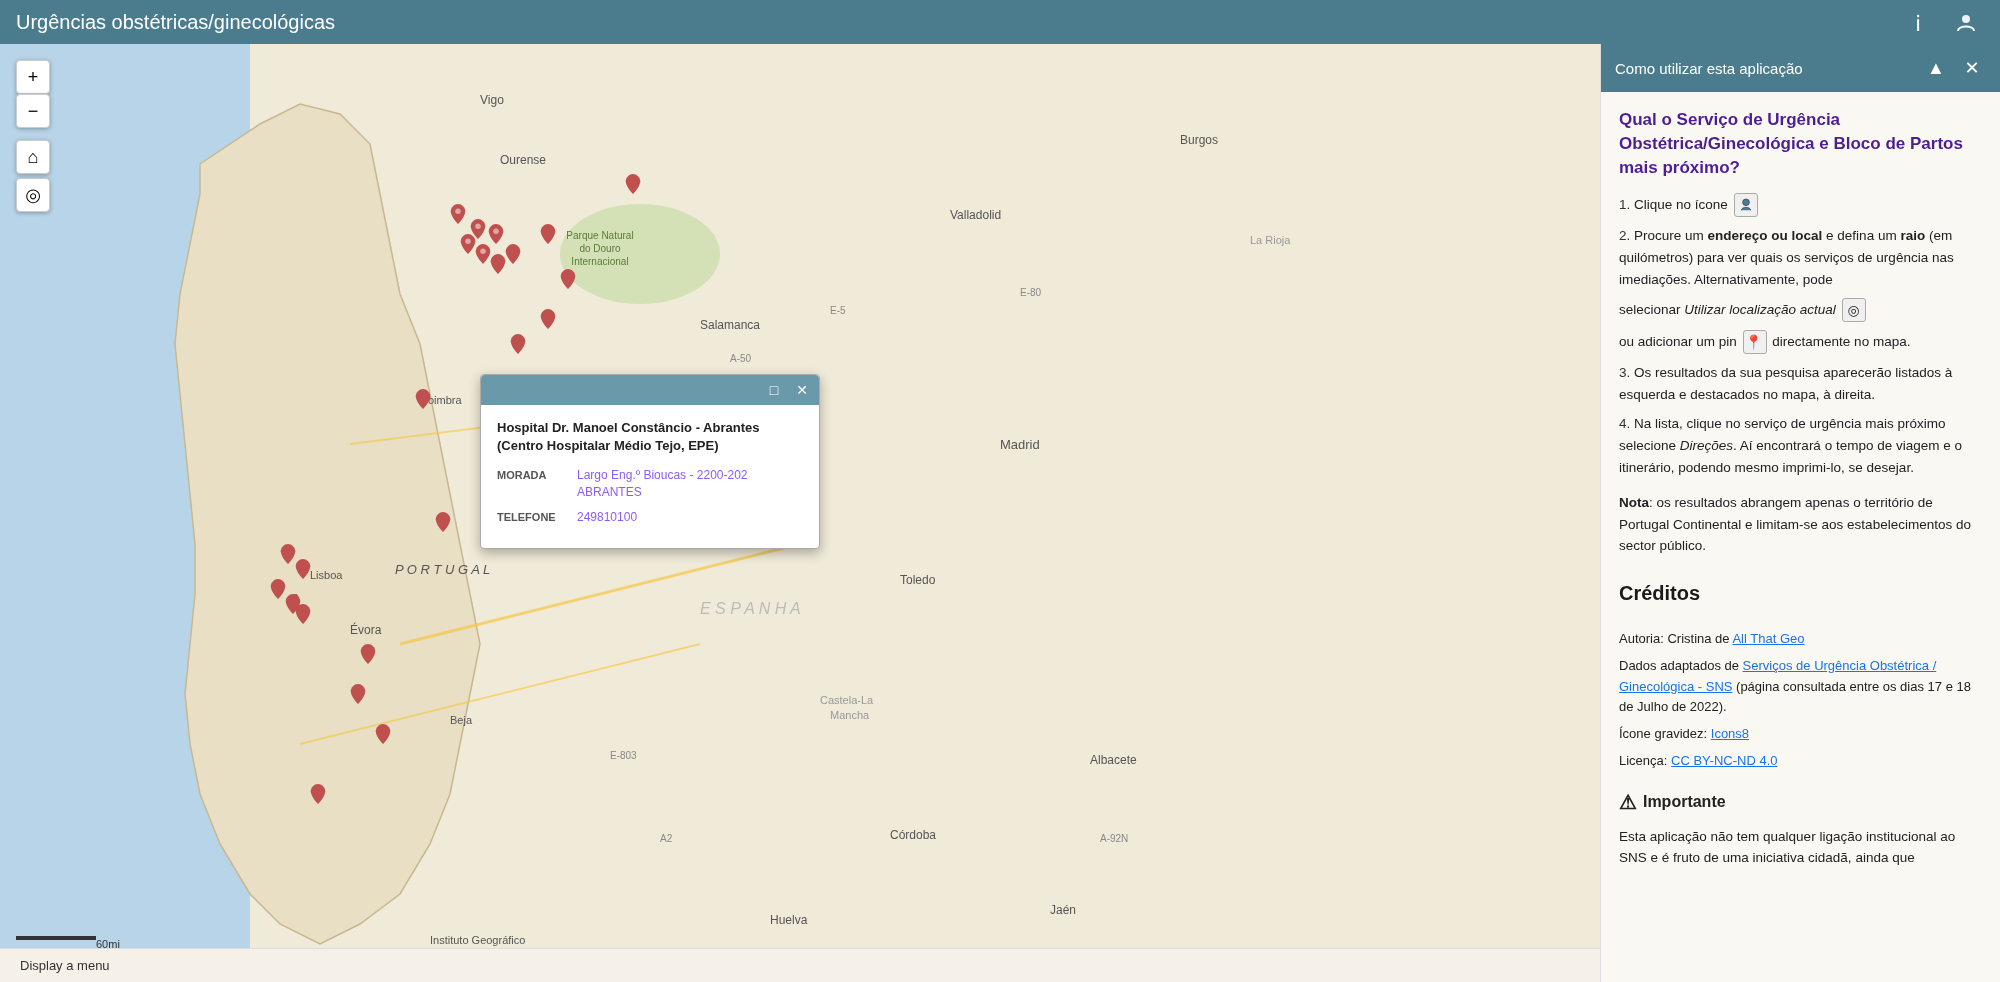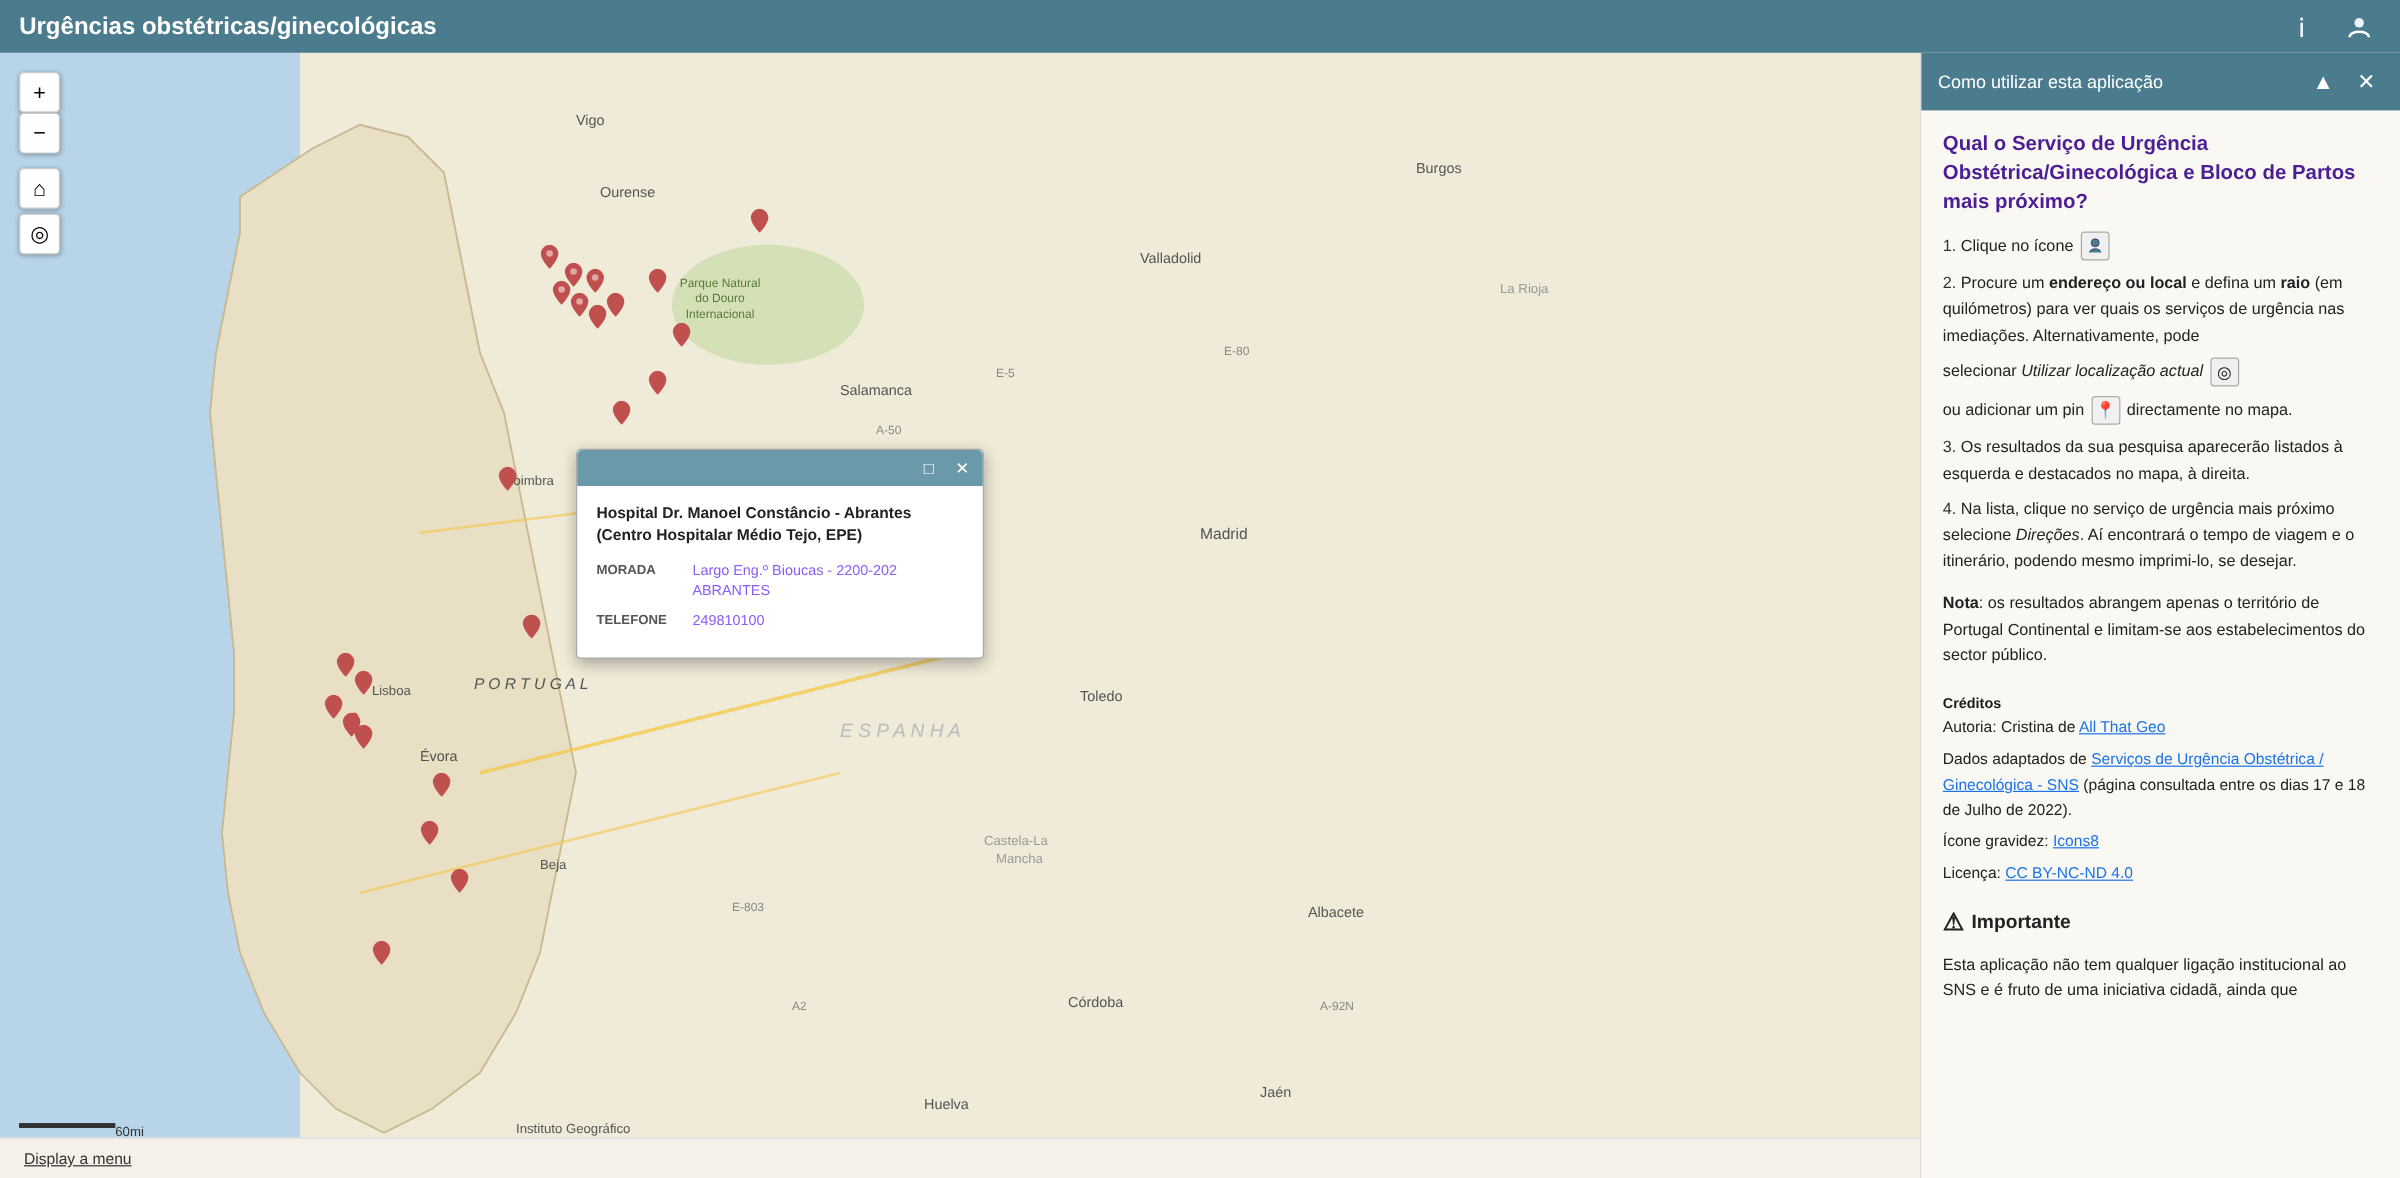--- a/index.html
+++ b/index.html
@@ -12,21 +12,21 @@
       display: flex;
       align-items: center;
       justify-content: space-between;
       padding: 0 16px;
       height: 44px;
       flex-shrink: 0;
       z-index: 100;
     }
     #header-title {
       font-size: 20px;
-      font-weight: 700;
+      font-weight: 400;
     }
     #header-icons {
       display: flex;
       gap: 12px;
       align-items: center;
     }
     .header-icon-btn {
       background: none;
       border: none;
       cursor: pointer;
@@ -118,21 +118,20 @@
       z-index: 10;
     }
     #display-menu-btn {
       font-size: 13px;
       color: #333;
       background: none;
       border: none;
       cursor: pointer;
       padding: 4px 8px;
       border-radius: 3px;
-      text-decoration: underline;
     }
 
     
     #popup {
       position: absolute;
       top: 330px;
       left: 480px;
       width: 340px;
       background: white;
       border: 1px solid #aaa;
@@ -261,24 +260,24 @@
       line-height: 1.6;
     }
     #sidebar-content h2 {
       font-size: 17px;
       font-weight: bold;
       color: #4c1d95;
       margin-bottom: 14px;
       line-height: 1.4;
     }
     #sidebar-content h3 {
-      font-size: 12px;
+      font-size: 20px;
       font-weight: bold;
       margin-top: 20px;
-      margin-bottom: 0;
+      margin-bottom: 20px;
       color: #1a1a1a;
     }
     .instruction-step {
       margin-bottom: 8px;
     }
     .instruction-step .step-num {
       font-weight: normal;
       color: #333;
     }
     .inline-icon {

